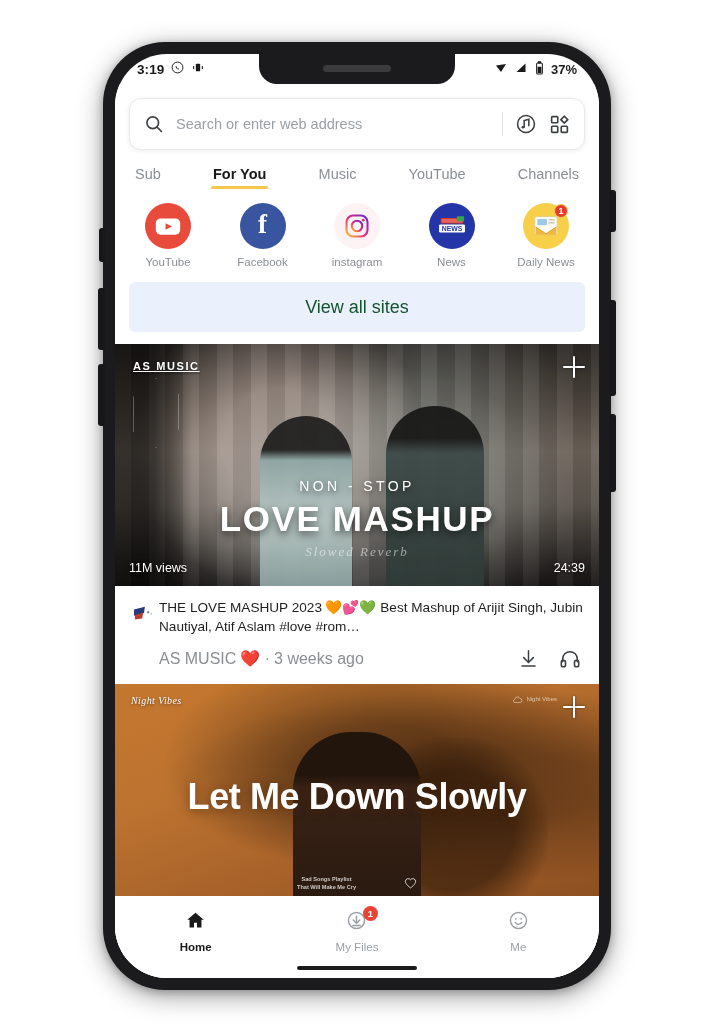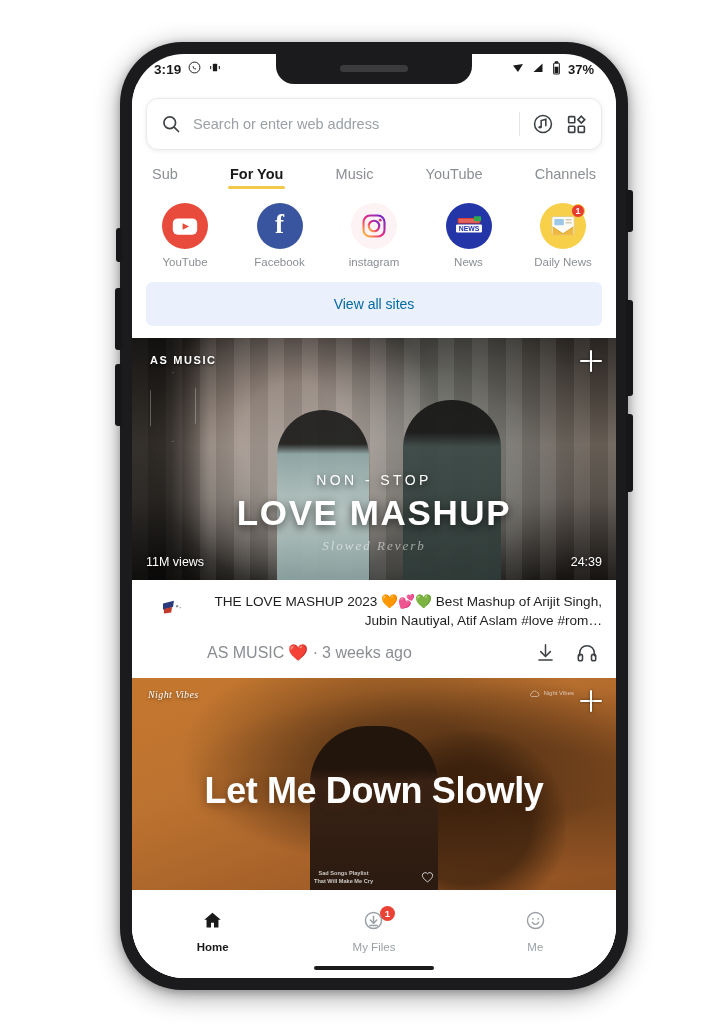--- a/index.html
+++ b/index.html
@@ -6,21 +6,21 @@
   html, body {
     width:725px; height:1024px;
     background:#ffffff;
     font-family:"Liberation Sans", sans-serif;
     overflow:hidden;
   }
 
   
   #device-frame{
     position:absolute;
-    left:120px; top:42px;
+    left:103px; top:42px;
     width:508px; height:948px;
     background:#1b1b1d;
     border-radius:62px;
     box-shadow:0 6px 26px rgba(0,0,0,.38), 0 2px 8px rgba(0,0,0,.25);
   }
   #device-frame:before{ 
     content:"";
     position:absolute; inset:-3px;
     border-radius:65px;
     background:linear-gradient(120deg,#cfcfd2 0%,#6e6e72 18%,#2a2a2c 42%,#0e0e10 62%,#5a5a5e 84%,#d3d3d6 100%);
@@ -135,23 +135,23 @@
     min-width:14px; height:14px; padding:0 3px;
     background:#e83b2f; color:#fff;
     border-radius:8px; font-size:9px; font-weight:700;
     display:flex; align-items:center; justify-content:center;
     border:1.5px solid #f7cf49;
   }
 
   
   #view-all-sites{
     margin:14px 14px 0 14px;
-    height:44px; background:#eaf1fd; border-radius:6px;
+    height:50px; background:#eaf1fd; border-radius:6px;
     display:flex; align-items:center; justify-content:center;
-    color:#0369a1; font-size:14px; cursor:pointer;
+    color:#14532d; font-size:18px; cursor:pointer;
   }
 
   
   #feed{ margin-top:12px; }
 
   .thumb{
     position:relative; width:100%; height:242px; overflow:hidden;
   }
   .thumb-plus{
     position:absolute; top:12px; right:14px;
@@ -182,20 +182,21 @@
   .fig-a{ left:30%; width:92px; height:170px;
     background:linear-gradient(180deg,#20201f 0 20%,#8fa7a6 26%,#b9c9c6 60%,#8ea6a4 100%);
     border-radius:46px 46px 0 0; filter:blur(.7px); opacity:.93;}
   .fig-b{ left:56%; width:98px; height:180px;
     background:linear-gradient(180deg,#1a1a19 0 18%,#3d4a47 26%,#2f3b38 100%);
     border-radius:48px 48px 0 0; filter:blur(.7px); opacity:.95;}
   #as-music-logo{
     position:absolute; top:16px; left:18px; z-index:5;
     color:#fff; font-size:11px; font-weight:700; letter-spacing:1.6px;
     text-shadow:0 1px 3px rgba(0,0,0,.7);
+    text-decoration:underline;
   }
   .logo-diamond{
     position:absolute; top:34px; left:18px; z-index:4;
     width:46px; height:70px;
     border:1.2px solid rgba(255,255,255,.28);
     transform:skewY(-3deg);
     clip-path:polygon(50% 0,100% 25%,100% 75%,50% 100%,0 75%,0 25%);
   }
   #love-sub{
     position:absolute; left:0; right:0; top:134px; z-index:5;
@@ -217,21 +218,21 @@
     position:absolute; left:14px; bottom:11px; z-index:6;
     color:#fff; font-size:12.5px; text-shadow:0 1px 4px rgba(0,0,0,.8);
   }
   .thumb-dur{
     position:absolute; right:14px; bottom:11px; z-index:6;
     color:#fff; font-size:12.5px; text-shadow:0 1px 4px rgba(0,0,0,.8);
   }
 
   
   #video-meta{
-    display:flex; gap:21px; padding:13px 14px 14px 28px; background:#fff;text-align:right;
+    display:flex; gap:2px; padding:13px 14px 14px 16px; background:#fff;
   }
   #channel-avatar{
     width:26px; height:26px; flex-shrink:0; margin-top:2px;
     display:flex; align-items:center; justify-content:center;
   }
   .meta-right{ flex:1; min-width:0; }
   #video-title{
     font-size:13.6px; color:#1f1f1f; line-height:1.38;
   }
   #meta-line{

